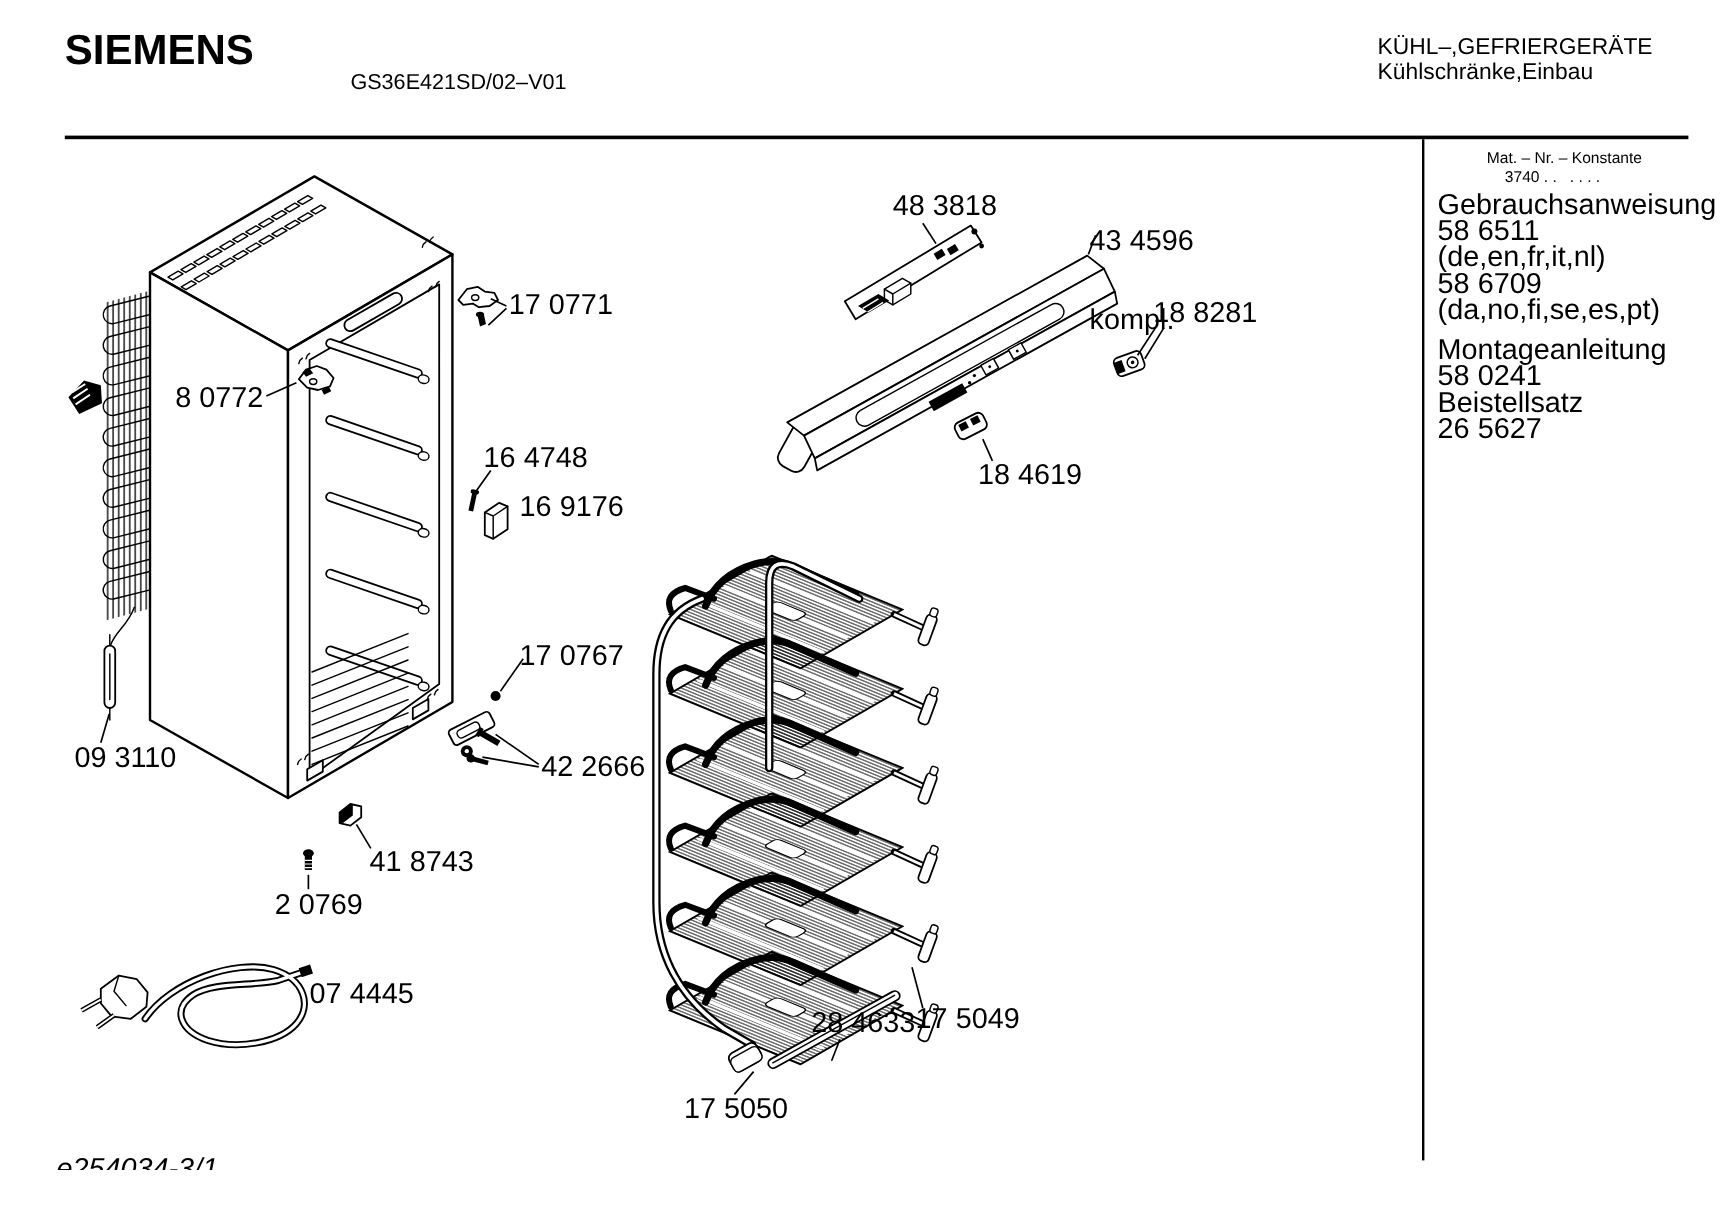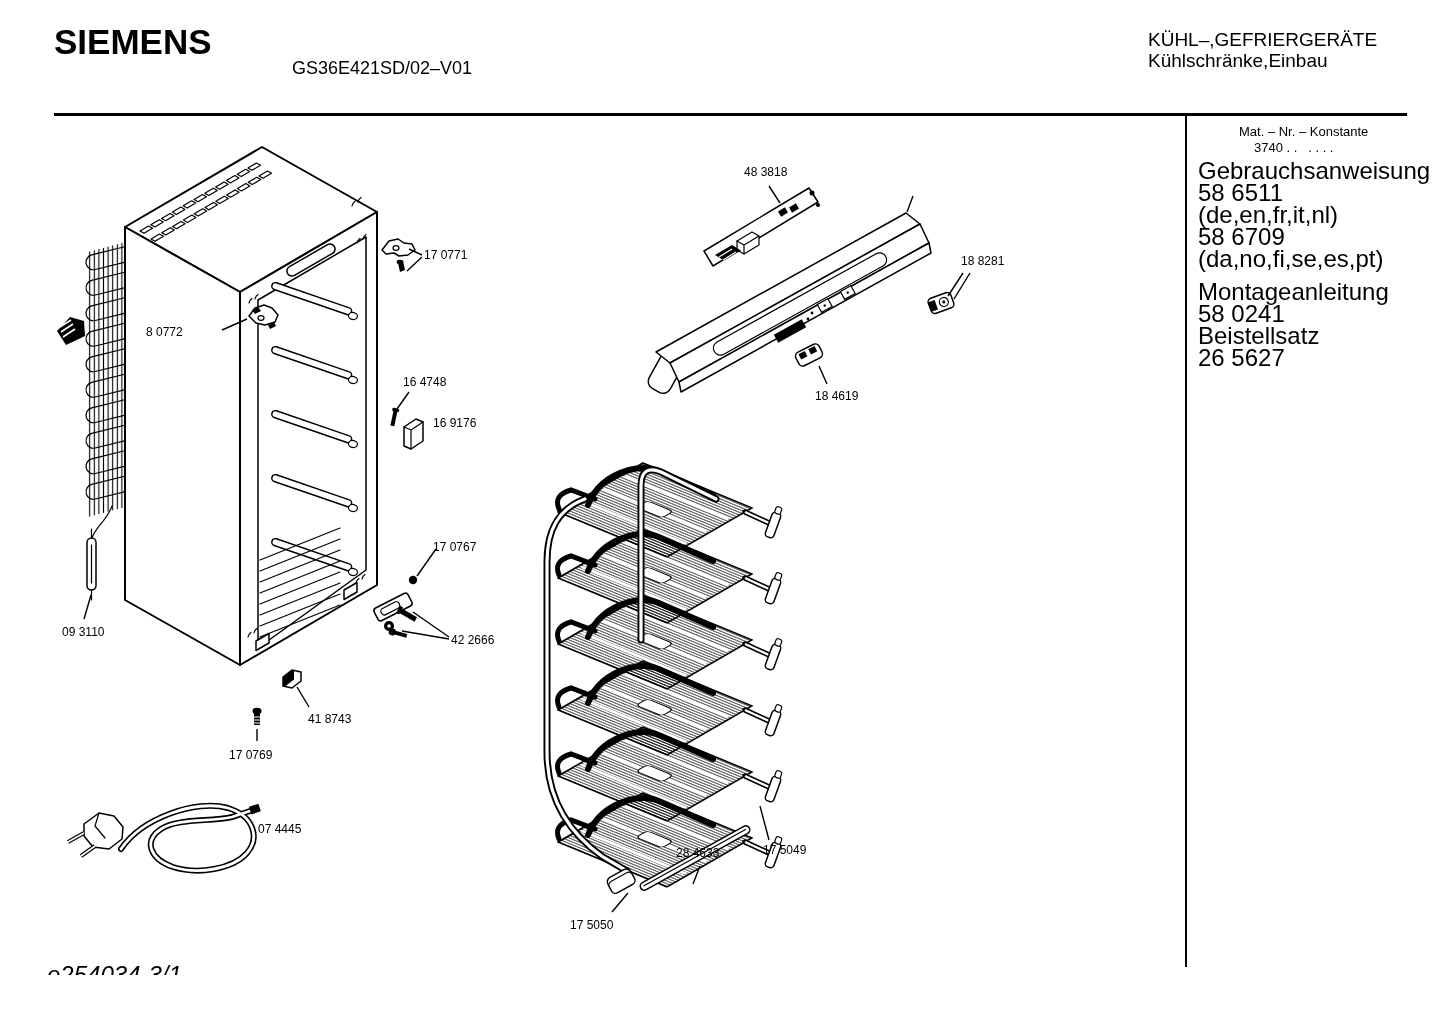--- a/index.html
+++ b/index.html
@@ -9,21 +9,21 @@
   }
   .abs { position:absolute; white-space:pre; }
   .brand { left:54px; top:22px; font-size:35px; font-weight:800; letter-spacing:0px; }
   .model { left:292px; top:31px; font-size:18px;margin-top:27px; }
   .cat1  { left:1148px; top:29px; font-size:19px; }
   .cat2  { left:1148px; top:50px; font-size:19px; }
   .toprule { position:absolute; left:54px; top:113px; width:1353px; height:3px; background:#000; }
   .siderule { position:absolute; left:1185px; top:116px; width:2px; height:851px; background:#000; }
   .info-sm { font-size:13px;margin-left:40px; }
   .info-lg { font-size:24px; }
-  .plabel { position:absolute; font-size:12px; white-space:pre; line-height:22px; }
+  .plabel { position:absolute; font-size:24px; white-space:pre; line-height:22px; }
   .footer { left:47px; top:961px; font-size:24px;font-style:italic; }
   svg { position:absolute; left:0; top:0; }
 
   .ln   { fill:none; stroke:#000; stroke-width:2;   stroke-linejoin:round; stroke-linecap:round; }
   .ln15 { fill:none; stroke:#000; stroke-width:1.5; stroke-linejoin:round; stroke-linecap:round; }
   .ln12 { fill:none; stroke:#000; stroke-width:1.2; stroke-linejoin:round; stroke-linecap:round; }
   .w    { fill:#fff; }
   .blk  { fill:#000; stroke:none; }
   .leader { stroke:#000; stroke-width:1.4; fill:none; }
   .tube  { stroke:#000; stroke-width:7; fill:none; stroke-linecap:round; }
@@ -341,23 +341,27 @@
   </svg>
 
   <div class="plabel" style="left:424px;top:244px">17 0771</div>
   <div class="plabel" style="left:146px;top:321px">8 0772</div>
   <div class="plabel" style="left:403px;top:371px">16 4748</div>
   <div class="plabel" style="left:433px;top:412px">16 9176</div>
   <div class="plabel" style="left:433px;top:536px">17 0767</div>
   <div class="plabel" style="left:62px;top:621px">09 3110</div>
   <div class="plabel" style="left:451px;top:629px">42 2666</div>
   <div class="plabel" style="left:308px;top:708px">41 8743</div>
-  <div class="plabel" style="left:229px;top:744px">17 0769</div>
+  <div class="plabel" style="left:229px;top:744px">2 0769</div>
   <div class="plabel" style="left:258px;top:818px">07 4445</div>
   <div class="plabel" style="left:744px;top:161px">48 3818</div>
   <div class="plabel" style="left:961px;top:250px">18 8281</div>
   <div class="plabel" style="left:815px;top:385px">18 4619</div>
   <div class="plabel" style="left:763px;top:839px">17 5049</div>
   <div class="plabel" style="left:676px;top:842px">28 4633</div>
   <div class="plabel" style="left:570px;top:914px">17 5050</div>
+  <div class="plabel" style="left:908px;top:146px">
+    <span style="display:block">43 4596</span>
+    <span style="display:block">kompl.</span>
+  </div>
 
   <div class="abs footer">e254034-3/1</div>
 </div>
 
 </body></html>

